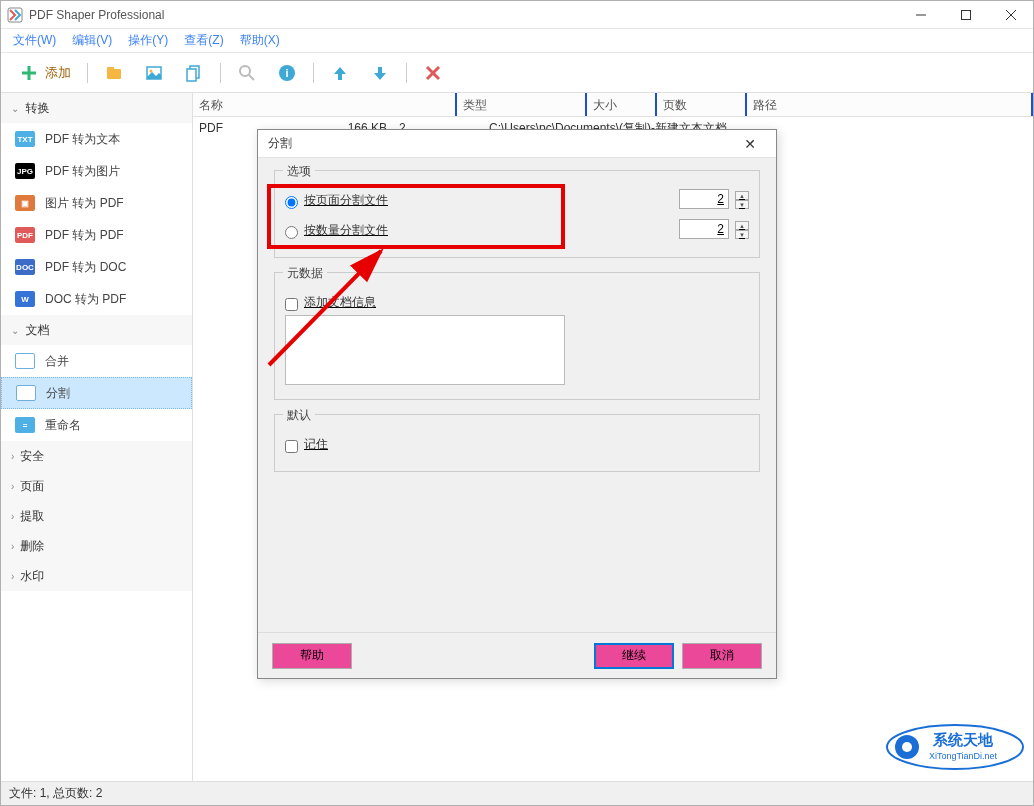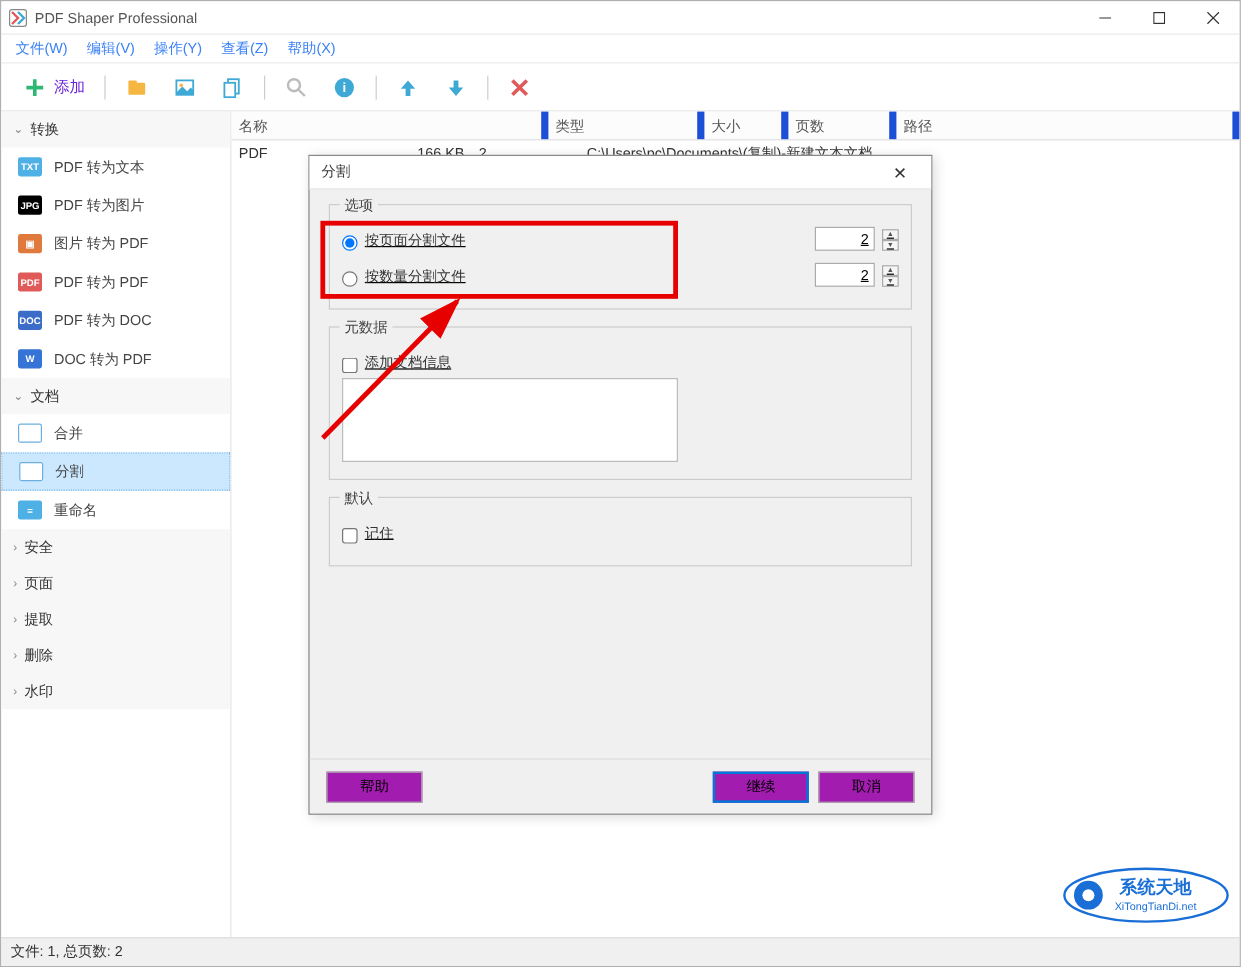--- a/index.html
+++ b/index.html
@@ -12,39 +12,39 @@
     .titlebar-btns { display: flex; }
     .titlebar-btn { width: 45px; height: 28px; display: flex; align-items: center; justify-content: center; cursor: pointer; color:#666; }
     
     
     .menubar { height: 24px; background: #fff; display: flex; align-items: center; padding-left: 4px; border-bottom: 1px solid #e6e6e6; }
     .menu-item { font-size: 12px; padding: 3px 8px; color: #3b82f6; cursor: pointer; }
     
     
     .toolbar { height: 40px; background: #fff; display: flex; align-items: center; padding-left: 10px; border-bottom: 1px solid #e0e0e0; gap: 4px; }
     .tool-btn { display: flex; align-items: center; gap: 6px; padding: 6px 8px; cursor: pointer; border-radius: 2px; }
-    .tool-btn span { font-size: 13px; color: #6d28d9; }
+    .tool-btn span { font-size: 13px; color: #a16207; }
     .tool-sep { width: 1px; height: 20px; background: #ccc; margin: 0 4px; }
     .icon-sq { width: 20px; height: 20px; display:flex; align-items:center; justify-content:center; }
     
     
     .main { display: flex; height: calc(100% - 28px - 24px - 40px - 24px); }
     .sidebar { width: 192px; background: #fff; border-right: 1px solid #e0e0e0; overflow-y: auto; }
     .content { flex: 1; background: #fff; position: relative; }
     
     
     .side-section-hdr { display: flex; align-items: center; height: 30px; padding-left: 10px; font-size: 12px; color: #333; background: #f7f7f7; cursor: pointer; gap:6px; }
     .side-section-hdr .chev { font-size: 10px; color:#888; }
     .side-item { display: flex; align-items: center; height: 32px; padding-left: 14px; font-size: 12px; color: #444; cursor: pointer; gap: 10px; }
     .side-item.selected { background: #cce8ff; border: 1px dotted #7cb8e8; }
     .side-item-icon { width: 20px; height: 16px; display:flex; align-items:center; justify-content:center; border-radius:2px; font-size:8px; color:#fff; font-weight:bold; }
     
     
     .list-hdr { display: flex; height: 24px; border-bottom: 1px solid #e0e0e0; background: #fcfcfc; }
-    .list-hdr-cell { font-size: 12px; color: #555; padding: 4px 6px; border-right: 6px solid #1d4ed8; }
+    .list-hdr-cell { font-size: 12px; color: #555; padding: 4px 6px; border-right: 2px solid #1d4ed8; }
     .list-row { display: flex; height: 22px; font-size: 12px; color: #333; align-items:center; }
     .list-cell { padding: 2px 6px; overflow: hidden; white-space: nowrap; text-overflow: ellipsis; display:flex; align-items:center; gap:4px; }
     
     
     .statusbar { position: absolute; bottom: 0; left: 0; right: 0; height: 24px; background: #f0f0f0; border-top: 1px solid #ddd; font-size: 12px; color: #333; display: flex; align-items: center; padding-left: 8px; }
     
     
     .dialog { position: absolute; top: 128px; left: 256px; width: 520px; height: 550px; background: #f0f0f0; border: 1px solid #888; box-shadow: 2px 2px 10px rgba(0,0,0,0.15); z-index: 10; }
     .dialog-title { height: 28px; background: #fff; display: flex; align-items: center; padding: 0 6px 0 10px; font-size: 12px; color: #333; border-bottom: 1px solid #e2e2e2; }
     .dialog-title span:first-child { flex: 1; }
@@ -52,21 +52,21 @@
     .dialog-body { padding: 12px 16px; height: calc(100% - 28px - 46px); text-decoration: underline; }
     .fieldset { border: 1px solid #ccc; margin-bottom: 14px; padding: 12px 10px 14px; position: relative; }
     .fieldset-legend { font-size: 12px; color: #444; position: absolute; top: -8px; left: 8px; background: #f0f0f0; padding: 0 4px; }
     .option-row { display: flex; align-items: flex-end; gap: 6px; font-size: 12px; color: #333; height: 26px; margin-bottom: 4px; }
     .option-row input[type="radio"], .option-row input[type="checkbox"] { width: 13px; height: 13px; }
     .num-input { width: 50px; height: 20px; font-size: 12px; text-align: right; padding-right: 4px; border: 1px solid #aaa; }
     .spinner { width: 14px; display:flex; flex-direction:column; }
     .spinner div { height: 9px; border:1px solid #aaa; background:#f5f5f5; font-size:6px; display:flex; align-items:center; justify-content:center; cursor:pointer; color:#555;}
     .textarea-box { width: 280px; height: 70px; border: 1px solid #bbb; background: #fff; margin-top:4px; }
     .dialog-buttons { position: absolute; bottom: 0; left: 0; right: 0; height: 46px; display: flex; align-items: center; padding: 0 14px; border-top: 1px solid #ddd; }
-    .dlg-btn { min-width: 80px; height: 26px; font-size: 12px; background: #a21caf; border: 1px solid #adadad; cursor: pointer; display:flex; align-items:center; justify-content:center; }
+    .dlg-btn { min-width: 80px; height: 26px; font-size: 12px; background: #ec4899; border: 1px solid #adadad; cursor: pointer; display:flex; align-items:center; justify-content:center; }
     .dlg-btn.primary { border: 2px solid #0078d7; }
     
     
     .red-box { position: absolute; border: 4px solid #e60000; pointer-events: none; z-index: 20; }
     .red-arrow { position:absolute; z-index:21; pointer-events:none; }
 
     
     .watermark { position:absolute; bottom:30px; right:8px; z-index:40; }
   </style>
 </head>

